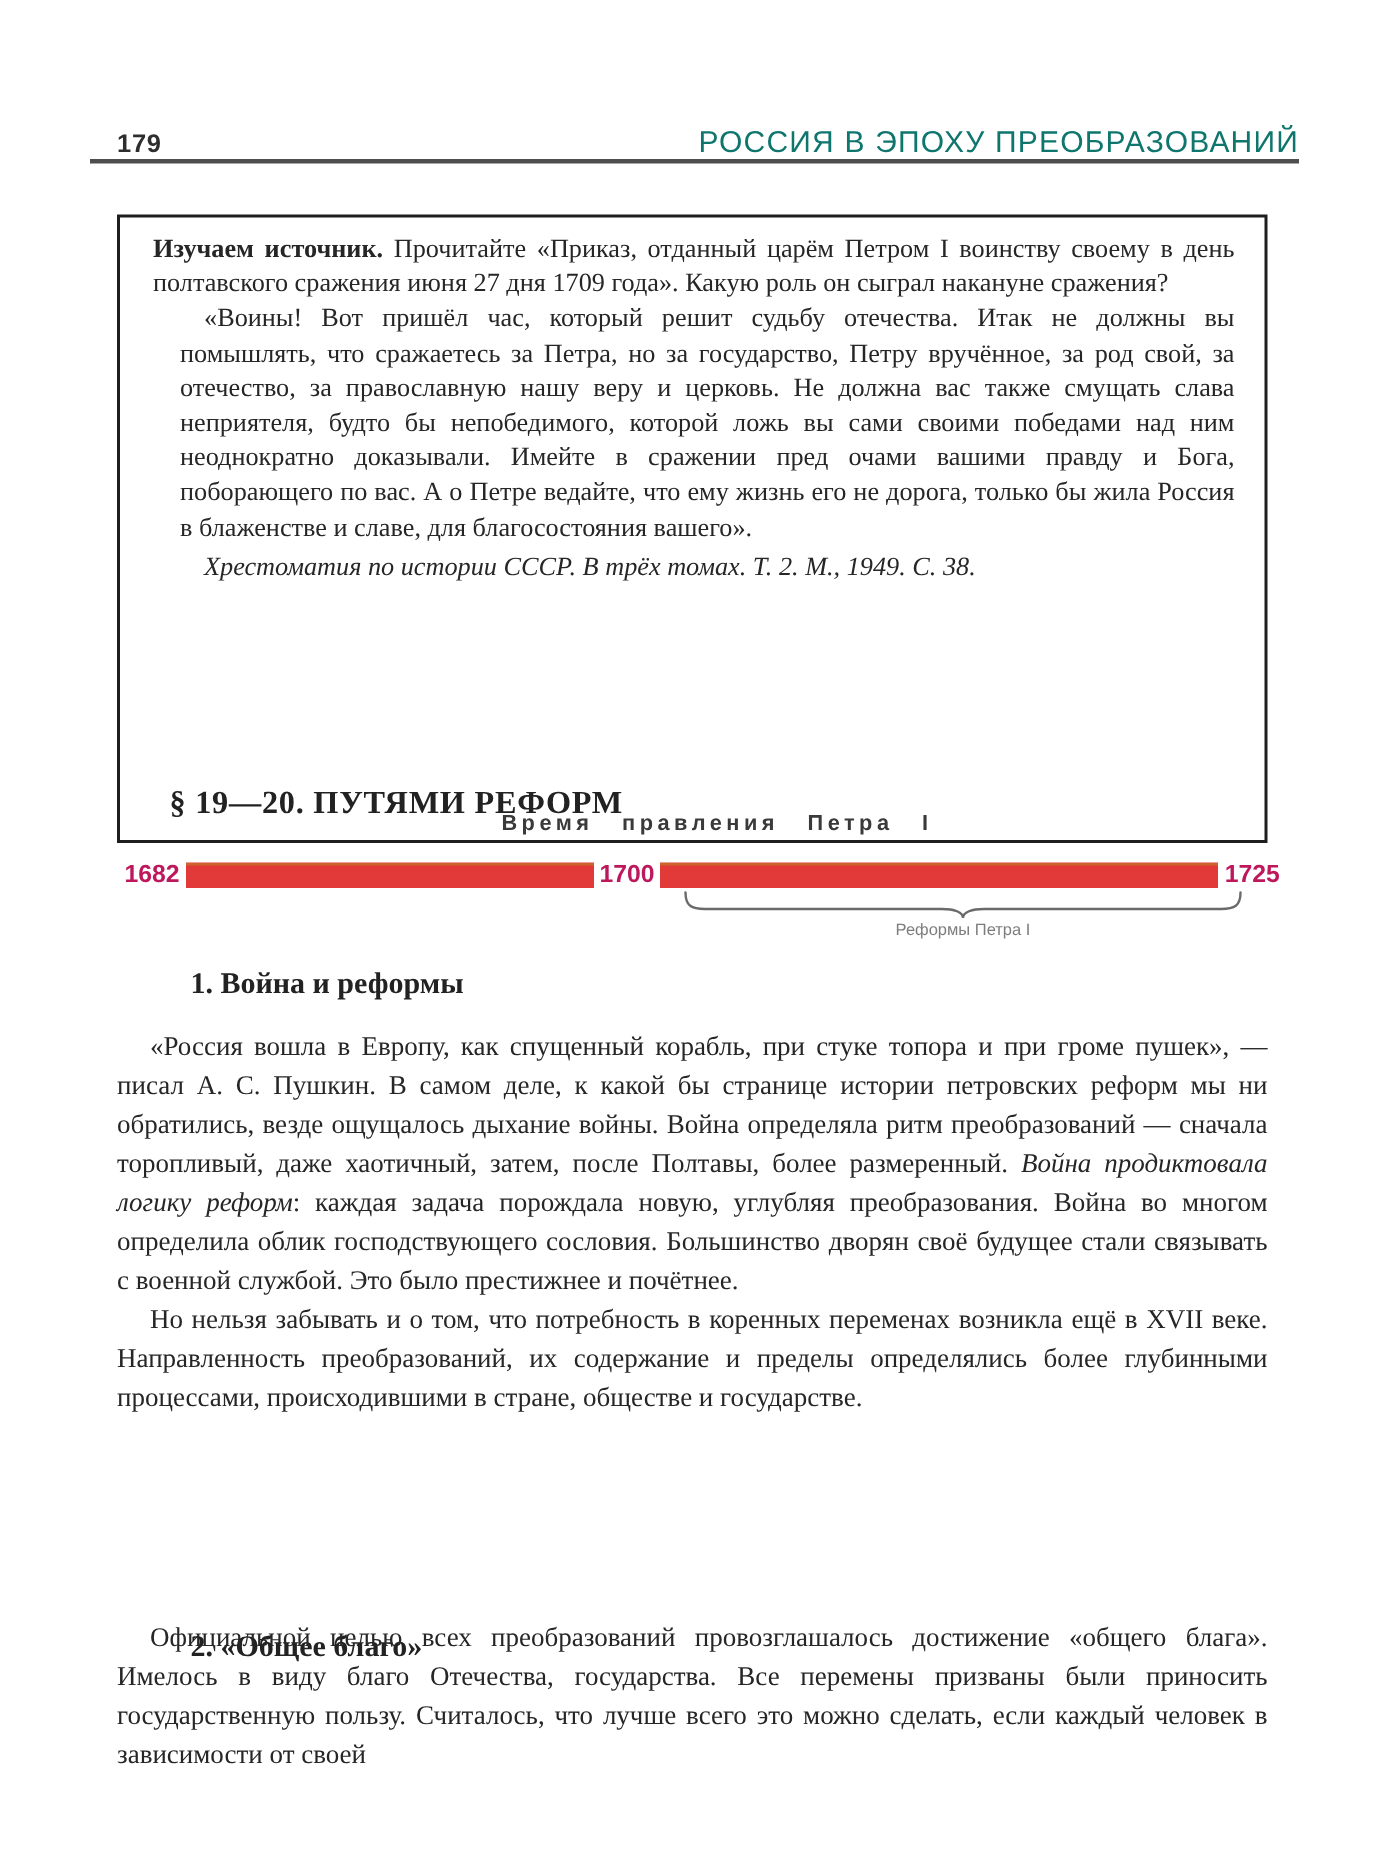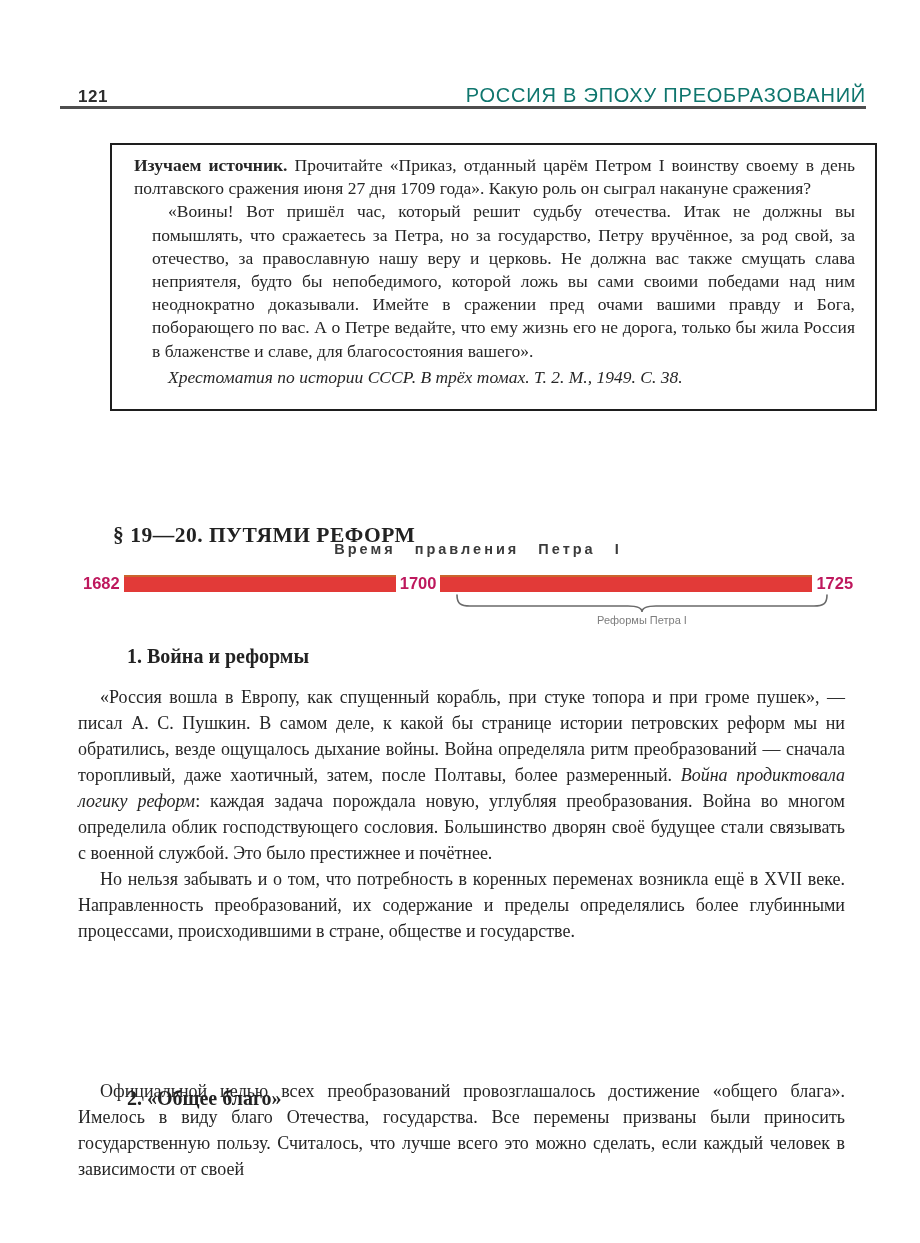--- a/index.html
+++ b/index.html
@@ -15,24 +15,24 @@
     font-family:"Liberation Sans", sans-serif;
   }
   .page-num { font-size:17px; font-weight:bold; color:#2e2e2e; letter-spacing:.5px; }
   .running-title { font-size:20px; color:#0f766e; letter-spacing:.8px; font-weight:500; }
   .header-rule {
     position:absolute; top:106px; left:60px; width:806px; height:3px;
     background:#4e4e4e;
   }
   
   .source-box {
-    position:absolute; top:143px; left:78px; width:767px; height:268px;
+    position:absolute; top:143px; left:78px; width:767px; height:419px;
     border:2px solid #1e1e1e; box-sizing:border-box;
     padding:9px 20px 6px 22px;
-    font-size:17.5px; line-height:23.2px; text-align:justify;margin-left:32px;
+    font-size:17.5px; line-height:23.2px; text-align:justify;
   }
   .source-box .lead { font-weight:bold; }
   .src-quote { margin:0 0 0 18px; text-indent:16px; }
   .src-cite  { margin:3px 0 0 34px; font-style:italic; }
   
   .section-title {
     position:absolute; top:523px; left:113px;
     font-size:21.5px; font-weight:bold; color:#222; letter-spacing:.5px;
   }
   
@@ -70,21 +70,21 @@
   .para-block-1 { top:684px; }
   .para-block-2 { top:1078px; }
   .it { font-style:italic; }
 </style>
 </head>
 <body>
 
 <div class="page">
 
   <div class="header-row">
-    <span class="page-num">121</span>
+    <span class="page-num">179</span>
     <span class="running-title">РОССИЯ В ЭПОХУ ПРЕОБРАЗОВАНИЙ</span>
   </div>
   <div class="header-rule"></div>
 
   <div class="source-box">
     <p style="margin:0"><span class="lead">Изучаем источник.</span><span> Прочитайте «Приказ, отданный царём Петром I воинству своему в день полтавского сражения июня 27 дня 1709 года». Какую роль он сыграл накануне сражения?</span></p>
     <p class="src-quote">«Воины! Вот пришёл час, который решит судьбу отечества. Итак не должны вы помышлять, что сражаетесь за Петра, но за государство, Петру вручённое, за род свой, за отечество, за православную нашу веру и церковь. Не должна вас также смущать слава неприятеля, будто бы непобедимого, которой ложь вы сами своими победами над ним неоднократно доказывали. Имейте в сражении пред очами вашими правду и Бога, поборающего по вас. А о Петре ведайте, что ему жизнь его не дорога, только бы жила Россия в блаженстве и славе, для благосостояния вашего».</p>
     <p class="src-cite">Хрестоматия по истории СССР. В трёх томах. Т. 2. М., 1949. С. 38.</p>
   </div>
 

